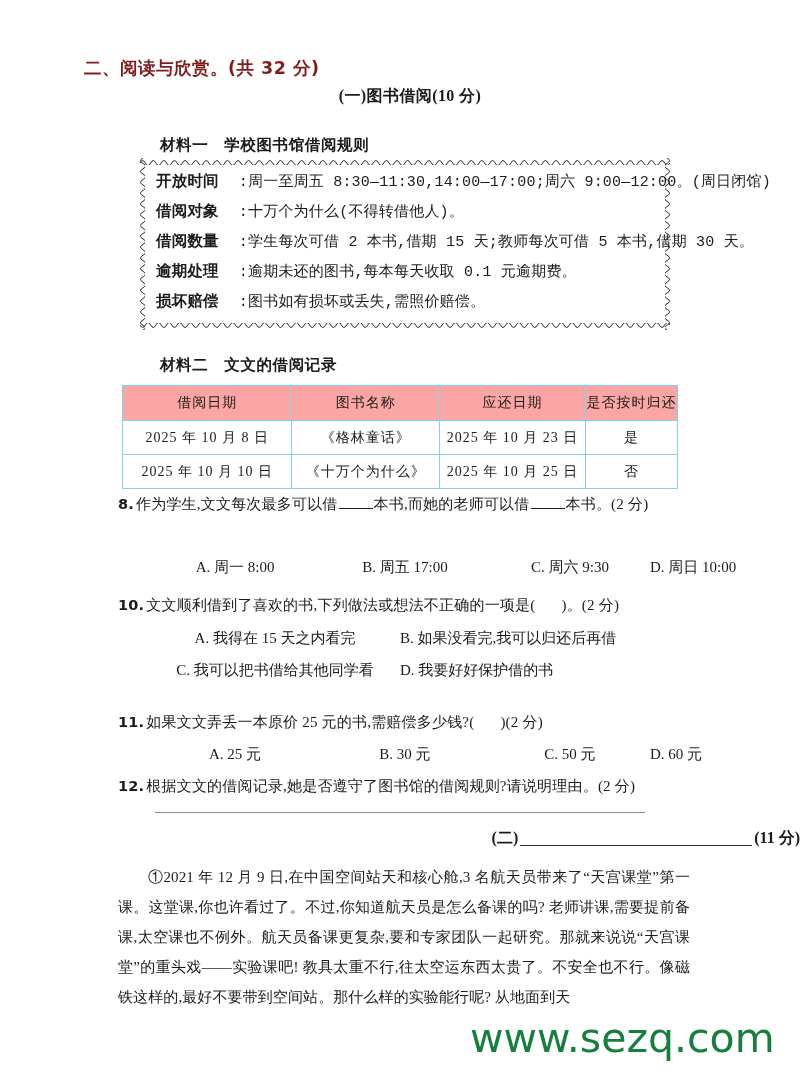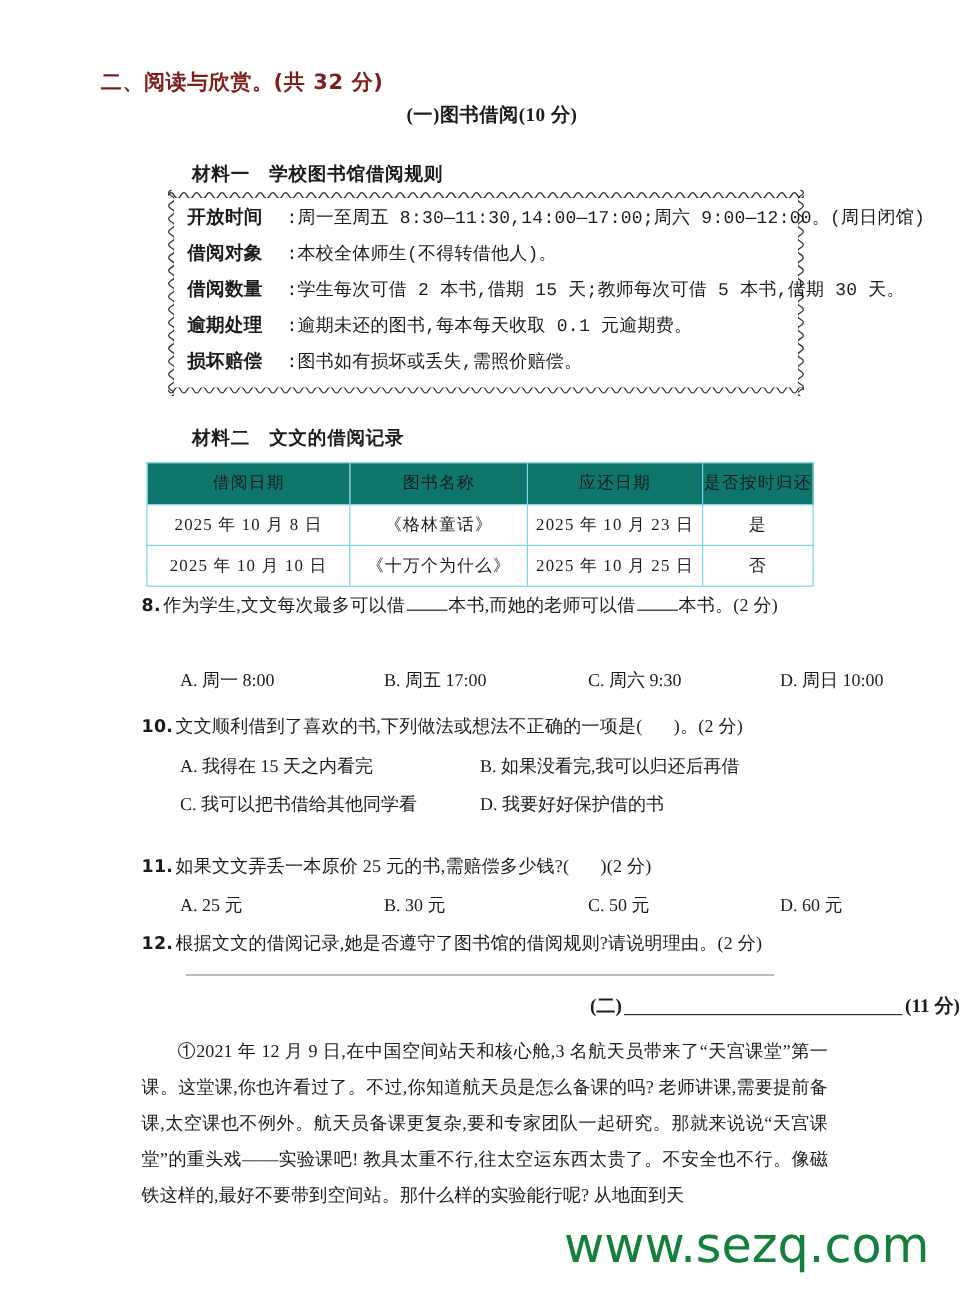--- a/index.html
+++ b/index.html
@@ -105,21 +105,21 @@
   .rec-table th, .rec-table td {
     border: 1px solid #7fd3ea;
     text-align: center;
     padding: 0;
     height: 33px;
     font-weight: normal;
     letter-spacing: 1px;
     font-family: "Liberation Serif", serif;
   }
   .rec-table thead th {
-    background: #0f766e;
+    background: #fca5a5;
     height: 34px;
   }
   .rec-table tbody td { background: #ffffff; }
   .col-a { width: 170px; }
   .col-b { width: 148px; }
   .col-c { width: 146px; }
   .col-d { width: 92px; }
 
   
   .q {
@@ -146,21 +146,21 @@
   }
   .paren-gap { display: inline-block; width: 26px; }
 
   .opts {
     position: absolute;
     left: 150px;
     width: 580px;
     font-size: 15px;
     white-space: nowrap;
   }
-  .opts .o { display: inline-block; }
+  .opts .o { display: inline-block; text-align: center; }
 
   #q8  { top: 494px; }
   #q9  { top: 526px; }
   #q9opts { top: 558px; }
   #q10 { top: 596px; }
   #q10optsA { top: 629px; }
   #q10optsB { top: 661px; }
   #q11 { top: 713px; }
   #q11opts { top: 745px; }
   #q12 { top: 777px; }
@@ -252,21 +252,21 @@
   </svg>
   <svg class="wave wave-right" viewBox="0 0 7 172" preserveAspectRatio="none">
     <path d="M2,0 Q7,2.7 2,5.4 T2,10.8 T2,16.2 T2,21.6 T2,27 T2,32.4 T2,37.8 T2,43.2 T2,48.6 T2,54 T2,59.4 T2,64.8 T2,70.2 T2,75.6 T2,81 T2,86.4 T2,91.8 T2,97.2 T2,102.6 T2,108 T2,113.4 T2,118.8 T2,124.2 T2,129.6 T2,135 T2,140.4 T2,145.8 T2,151.2 T2,156.6 T2,162 T2,167.4 T2,172" fill="none" stroke="#2b2b2b" stroke-width="1"></path>
   </svg>
 
   <div class="rules-box">
     <div class="rule-line">
       <span class="k">开放时间</span><span class="v">:周一至周五 8:30—11:30,14:00—17:00;周六 9:00—12:00。(周日闭馆)</span>
     </div>
     <div class="rule-line">
-      <span class="k">借阅对象</span><span class="v">:本校全体师生(不得转借他人)。</span>
+      <span class="k">借阅对象</span><span class="v">:十万个为什么(不得转借他人)。</span>
     </div>
     <div class="rule-line">
       <span class="k">借阅数量</span><span class="v">:学生每次可借 2 本书,借期 15 天;教师每次可借 5 本书,借期 30 天。</span>
     </div>
     <div class="rule-line">
       <span class="k">逾期处理</span><span class="v">:逾期未还的图书,每本每天收取 0.1 元逾期费。</span>
     </div>
     <div class="rule-line">
       <span class="k">损坏赔偿</span><span class="v">:图书如有损坏或丢失,需照价赔偿。</span>
     </div>

